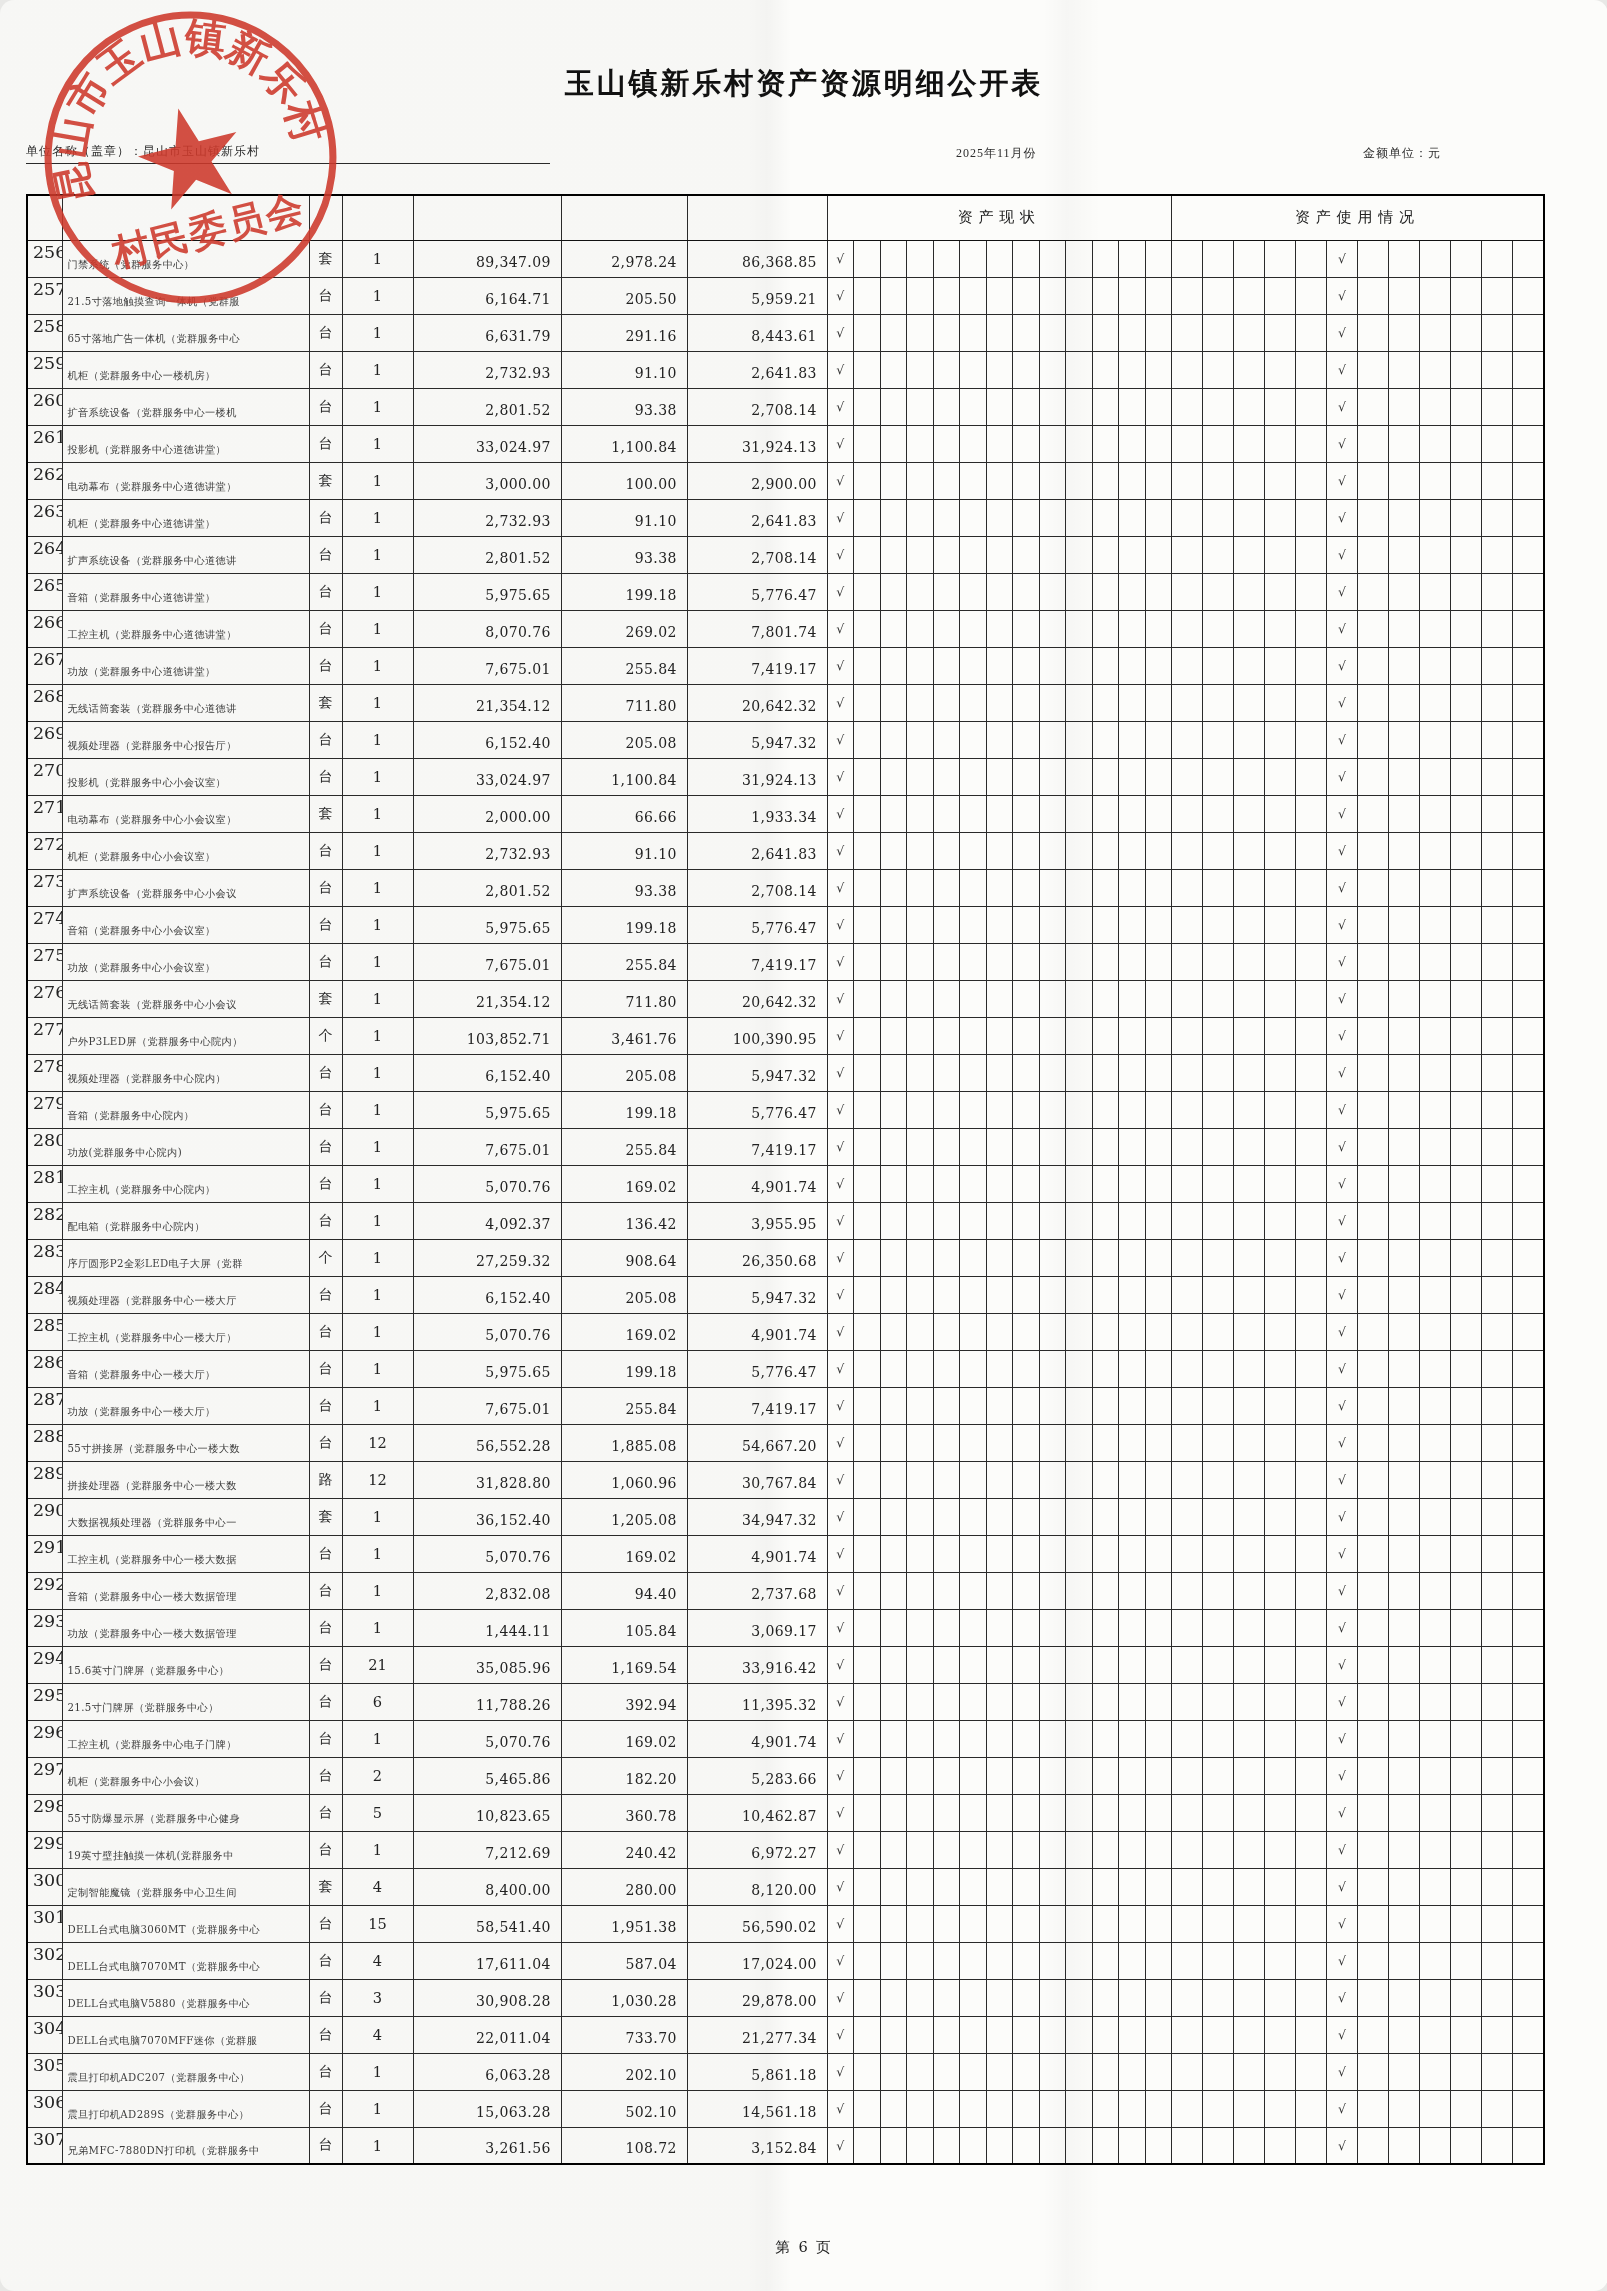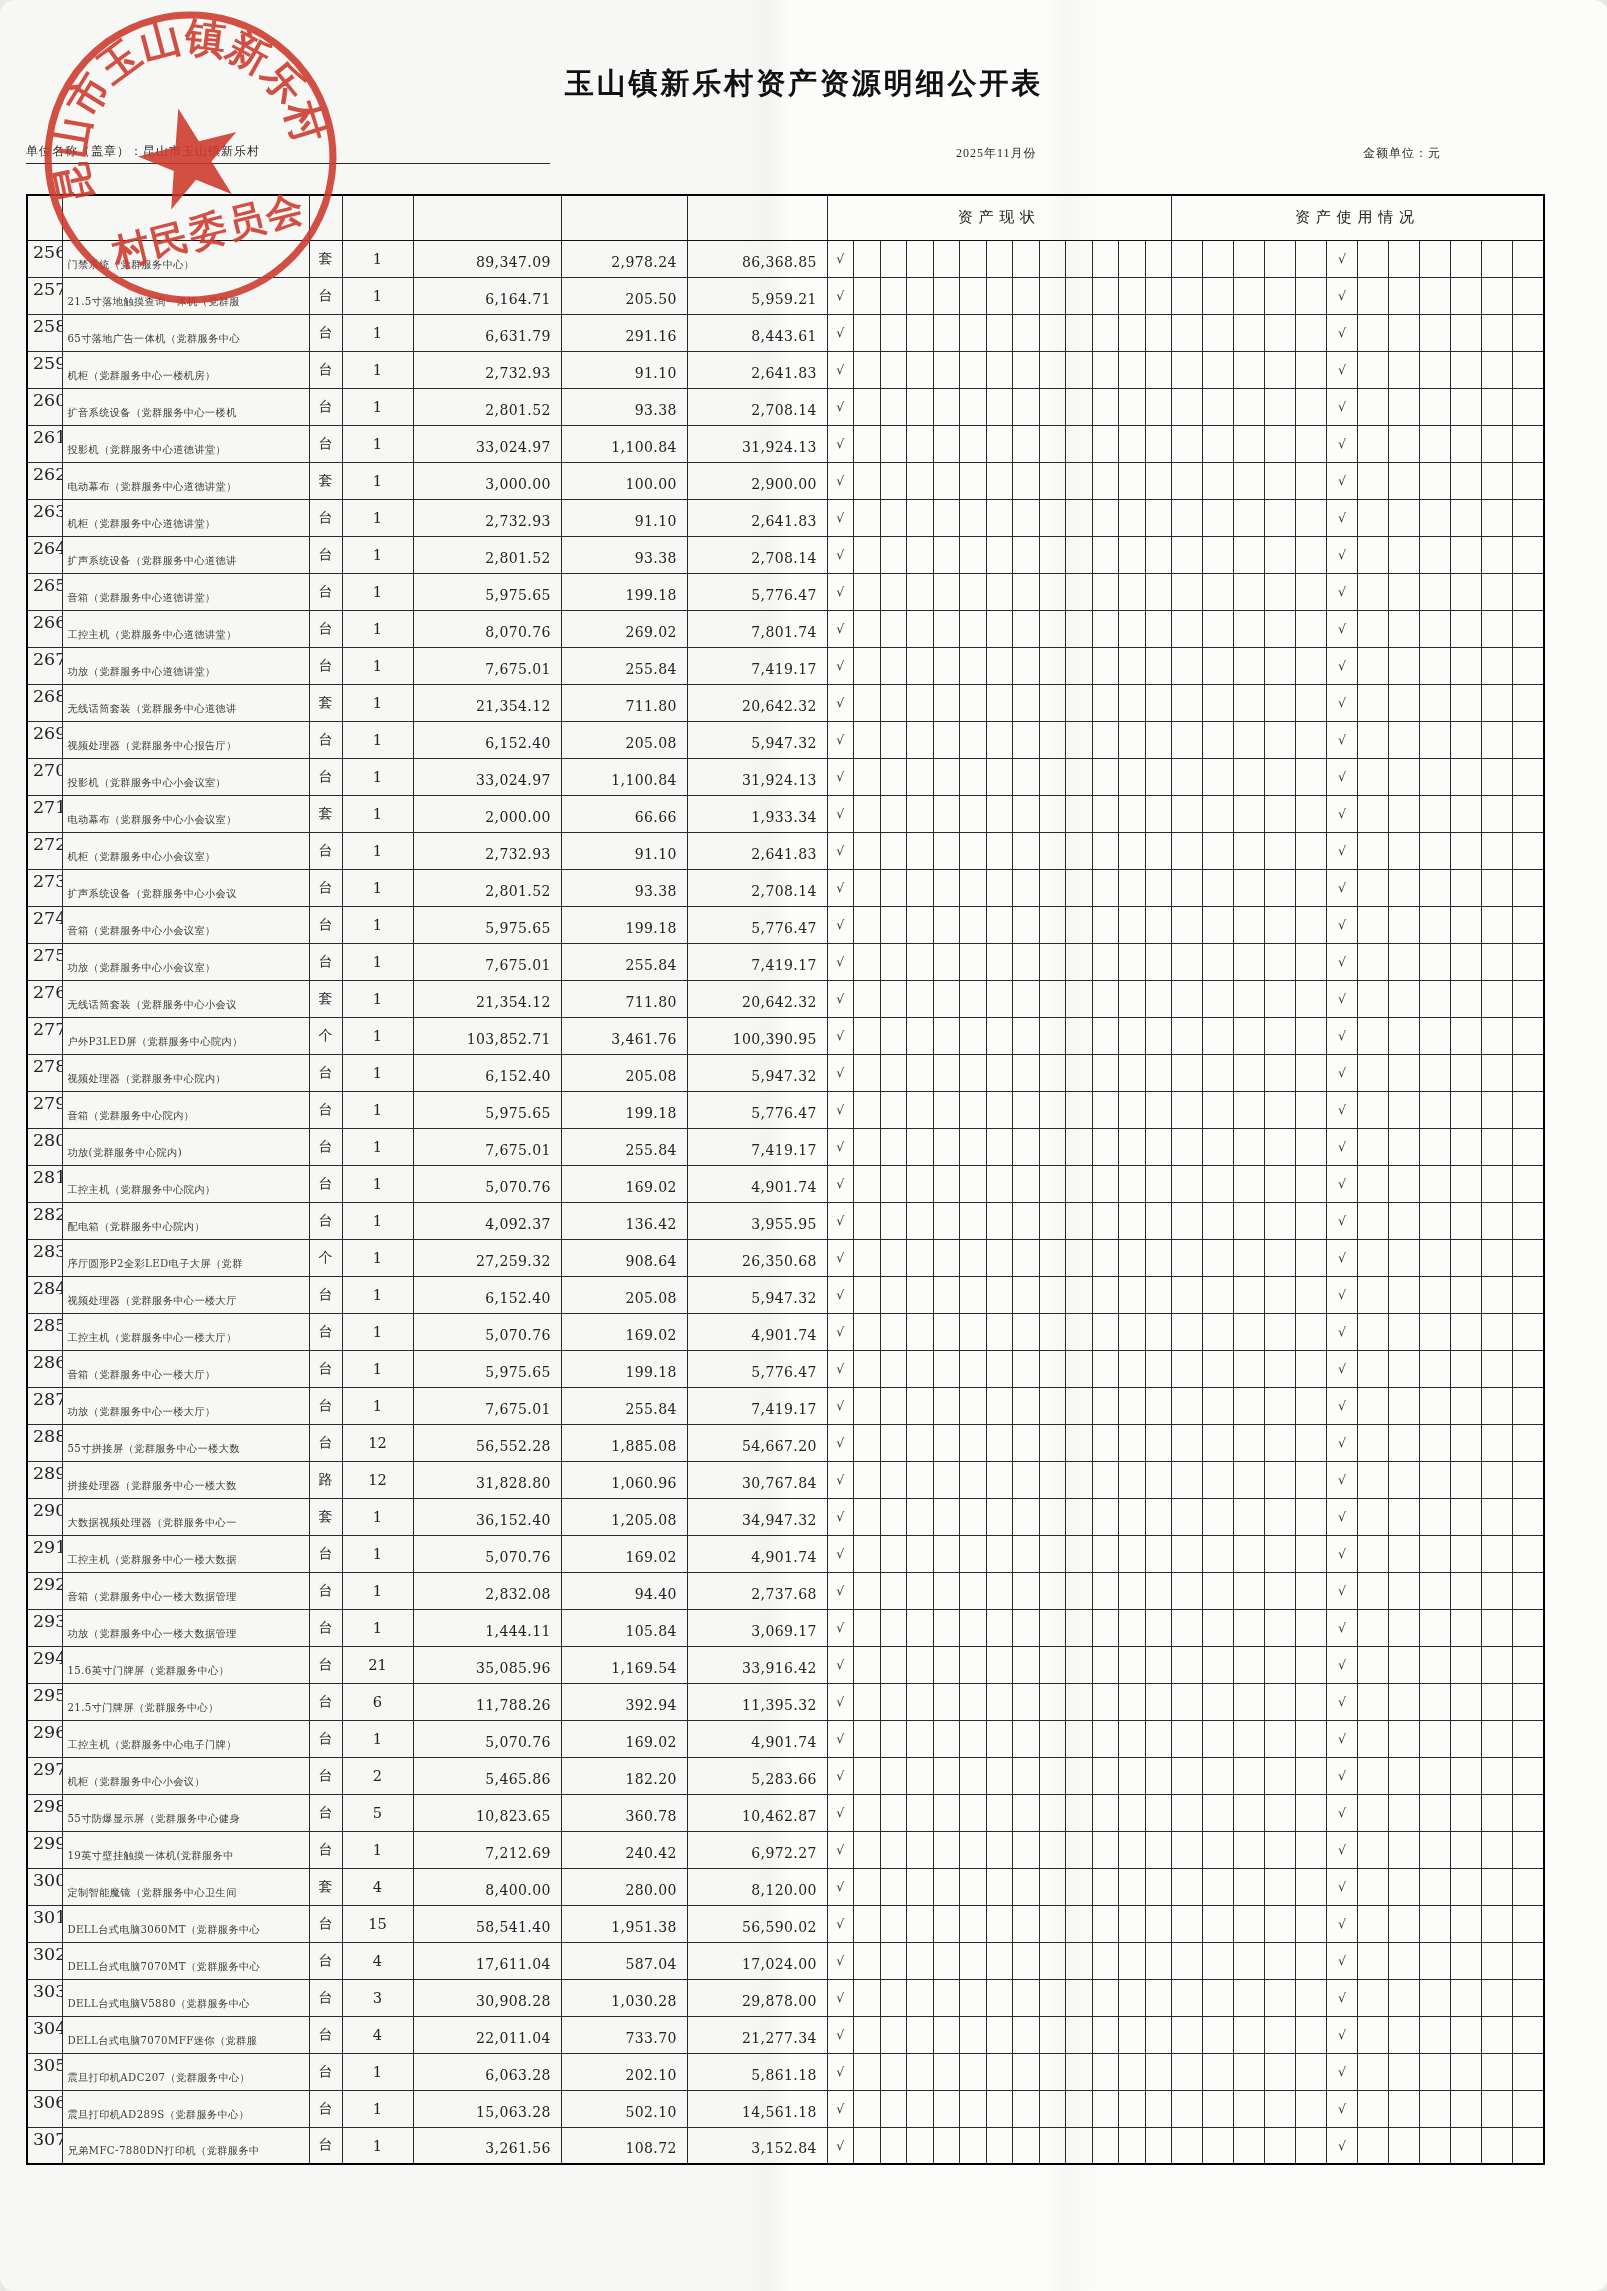--- a/index.html
+++ b/index.html
@@ -1903,15 +1903,16 @@
   <svg class="seal" viewBox="0 0 300 300">
     <circle cx="150" cy="150" r="141" fill="none" stroke="#cd382b" stroke-width="7"></circle>
     <polygon fill="#cd382b" points="150,100 161.9,136.4 200.2,136.4 169.2,158.9 181.0,195.3 150,172.8 119.0,195.3 130.8,158.9 99.8,136.4 138.1,136.4"></polygon>
     <path id="sealArc" fill="none" d="M 46.6 168.2 A 105 105 0 1 1 253.4 168.2"></path>
     <text font-size="40" fill="#cd382b" font-weight="700" font-family="DejaVu Serif, Liberation Serif, serif">
       <textPath href="#sealArc" startOffset="2" textLength="360">昆山市玉山镇新乐村</textPath>
     </text>
     <text x="150" y="237" text-anchor="middle" font-size="37" fill="#cd382b" font-weight="700" letter-spacing="2" font-family="DejaVu Serif, Liberation Serif, serif">村民委员会</text>
   </svg>
 
+  <div class="footer">第 6 页</div>
 
 </div>
 
 
 </body></html>

